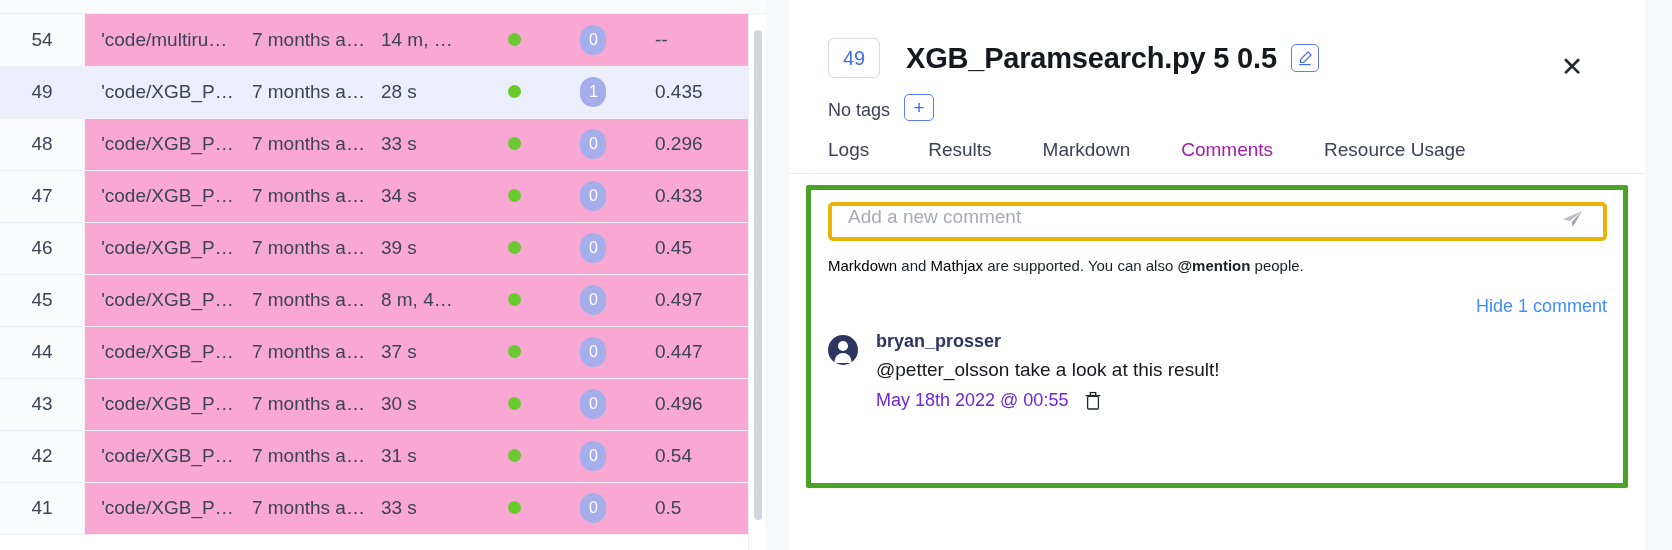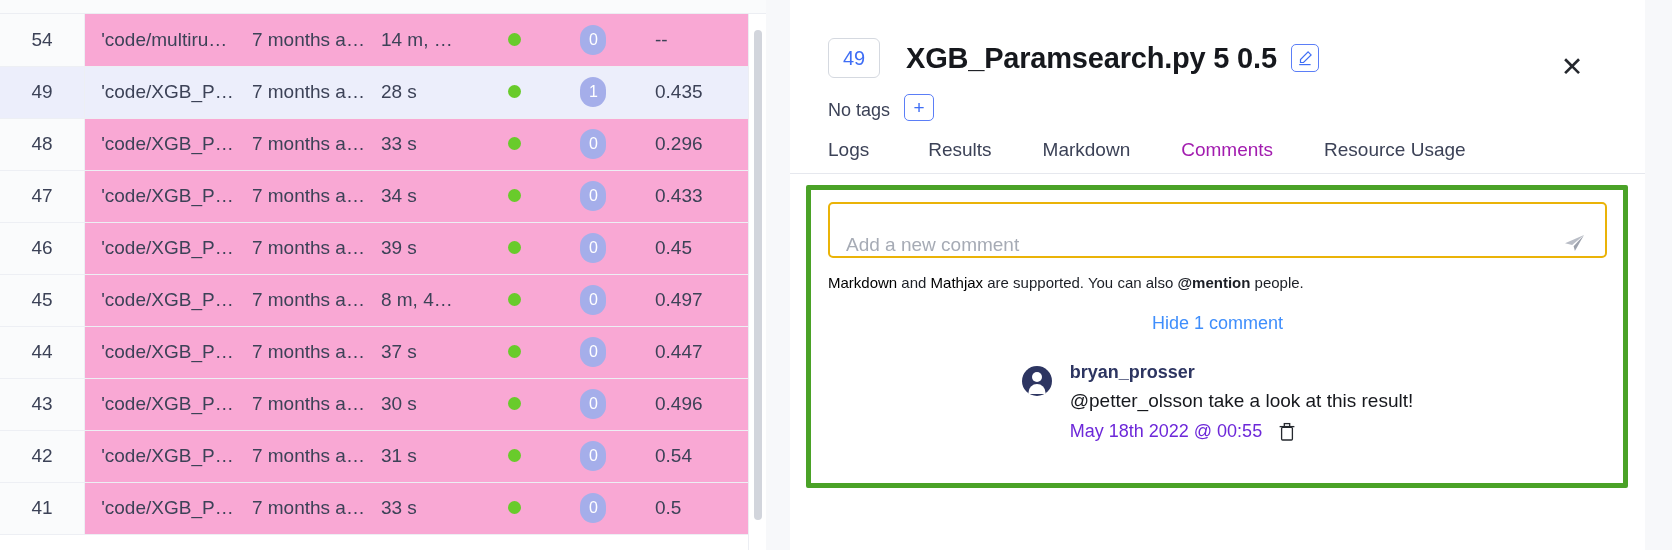--- a/index.html
+++ b/index.html
@@ -114,41 +114,41 @@
   }
   .tab {
     font-size: 19px; color: #3c4257; padding: 0 22px 12px 22px; white-space: nowrap;
   }
   .tab:first-child { padding-left: 0; padding-right: 30px; }
   .tab.active { color: #a21caf; }
 
   .comment-section { padding: 28px 38px 0 38px; }
   .comment-input-wrap {
     position: relative;
-    height: 56px; border: 2px solid #eab308; border-radius: 5px;
-    display: flex; align-items: flex-end;
+    height: 39px; border: 4px solid #eab308; border-radius: 5px;
+    display: flex; align-items: flex-start;
   }
   .comment-input {
     flex: 1; border: 0; outline: none; background: transparent;
     font-family: "Liberation Sans", sans-serif;
     font-size: 19px; color: #3c4257; padding: 0 16px;
   }
   .comment-input::placeholder { color: #a6abb5; }
   .send-icon { padding-right: 18px; display: flex; align-items: center; }
 
   .hint {
     margin-top: 16px; font-size: 15px; color: #1c1f26;
   }
   .hint a { color: #000000; text-decoration: none; }
   .hint b { font-weight: bold; }
 
-  .hide-row { text-align: center; margin-top: 22px; }
+  .hide-row { text-align: right; margin-top: 22px; }
   .hide-link { font-size: 18px; color: #3f8efc; cursor: pointer; }
 
-  .comment-item { display: flex; margin-top: 28px; justify-content: center; }
+  .comment-item { display: flex; margin-top: 14px; }
   .avatar {
     width: 30px; height: 30px; border-radius: 50%;
     background: #2d3561; flex: 0 0 30px; position: relative;
     margin-top: 4px;
   }
   .avatar::before {
     content: ""; position: absolute; left: 50%; top: 6px;
     transform: translateX(-50%);
     width: 10px; height: 10px; border-radius: 50%; background: #ffffff;
   }

